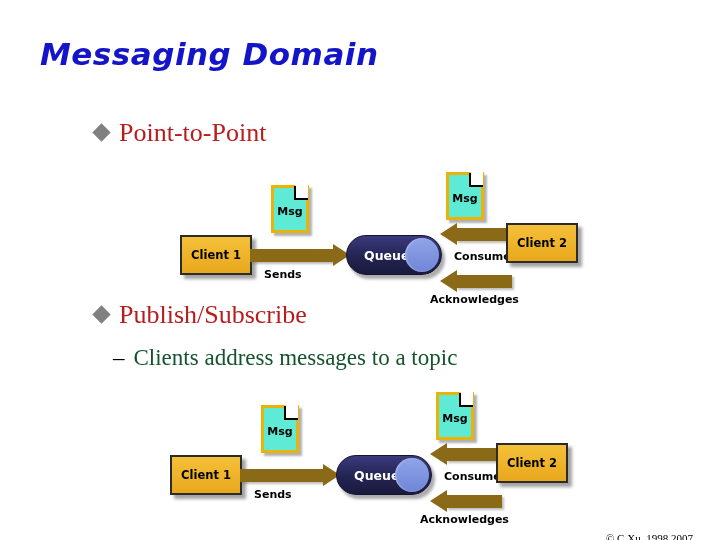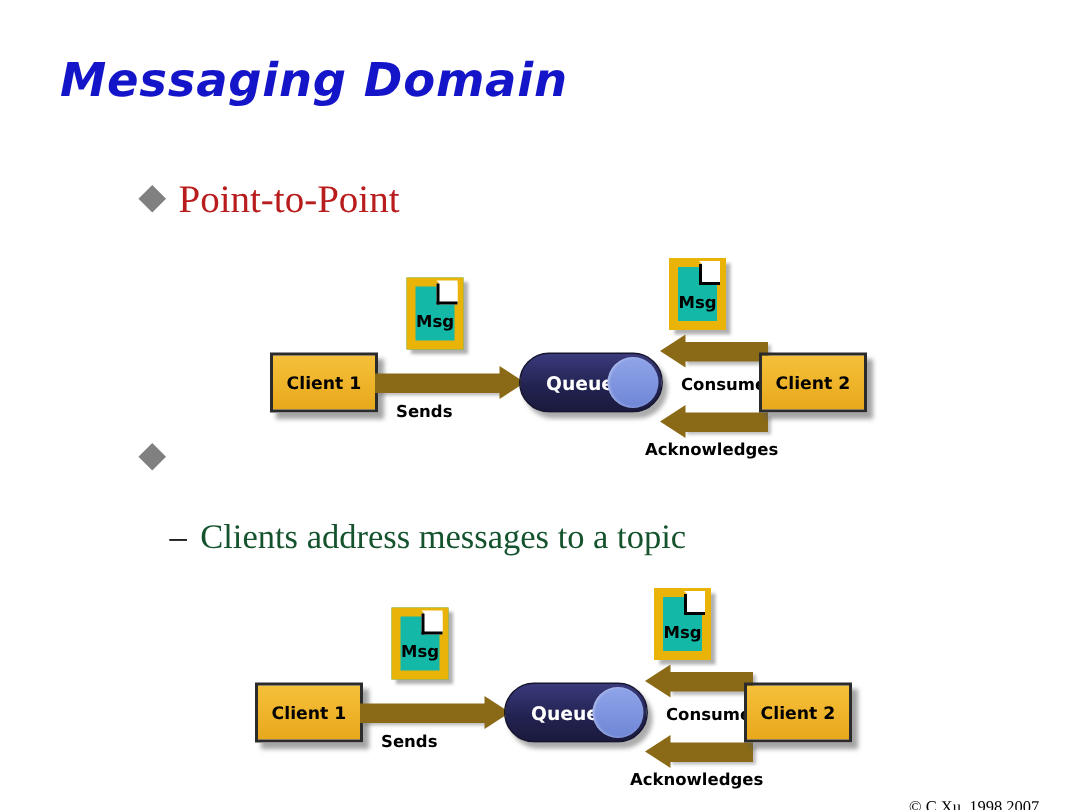--- a/index.html
+++ b/index.html
@@ -96,21 +96,21 @@
     display: flex;
     align-items: center;
     justify-content: center;
     font-family: "DejaVu Sans", sans-serif;
     font-size: 11.5px;
     font-weight: bold;
     color: #000000;
     box-sizing: border-box;
   }
   .client-1 { left: 12px; top: 63px; text-align: center; }
-  .client-2 { left: 338px; top: 63px; }
+  .client-2 { left: 338px; top: 51px; }
 
   .queue-pill {
     position: absolute;
     left: 178px;
     top: 63px;
     width: 96px;
     height: 40px;
     border-radius: 20px;
     background: linear-gradient(180deg, #3a3a7d 0%, #232352 55%, #1a1a3d 100%);
     border: 1px solid #15152e;
@@ -135,22 +135,22 @@
     border-radius: 50%;
     background: linear-gradient(180deg, #8fa4e8 0%, #6f86d6 100%);
     box-shadow: inset 1px 0 2px rgba(255,255,255,0.4);
   }
 
   
   .msg-doc {
     position: absolute;
     width: 38px;
     height: 48px;
-    background: #14b8a6;
-    border: 6px solid #eab308;
+    background: #5eead4;
+    border: 3px solid #eab308;
     box-shadow: 3px 3px 2px rgba(100,100,100,0.5);
     box-sizing: border-box;
   }
   .msg-doc .fold {
     position: absolute;
     right: -2px;
     top: -2px;
     width: 12px;
     height: 12px;
     background: #ffffff;
@@ -295,20 +295,21 @@
     <div class="edge-label label-consumes">Consumes</div>
     <div class="arrow arrow-left-ack"></div>
     <div class="edge-label label-acknowledges">Acknowledges</div>
     <div class="client-box client-2">
       <span>Client 2</span>
     </div>
   </div>
 
   <div class="bullet-row" id="bullet-pubsub">
     <span class="diamond-bullet"></span>
+    <span class="bullet-text">Publish/Subscribe</span>
   </div>
 
   <div class="dash-row">
     <span class="dash-mark">–</span>
     <span class="dash-text">Clients address messages to a topic</span>
   </div>
 
   <div class="diagram" id="diagram-2">
     <div class="client-box client-1">
       <span>Client 1</span>

